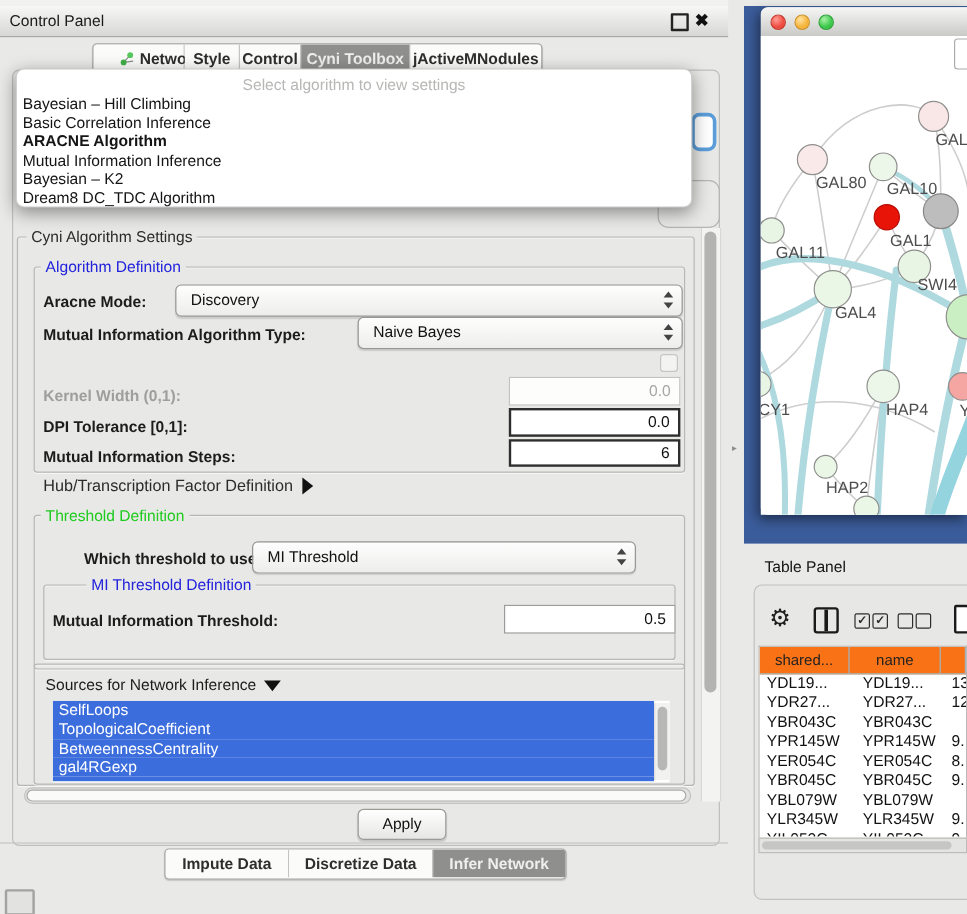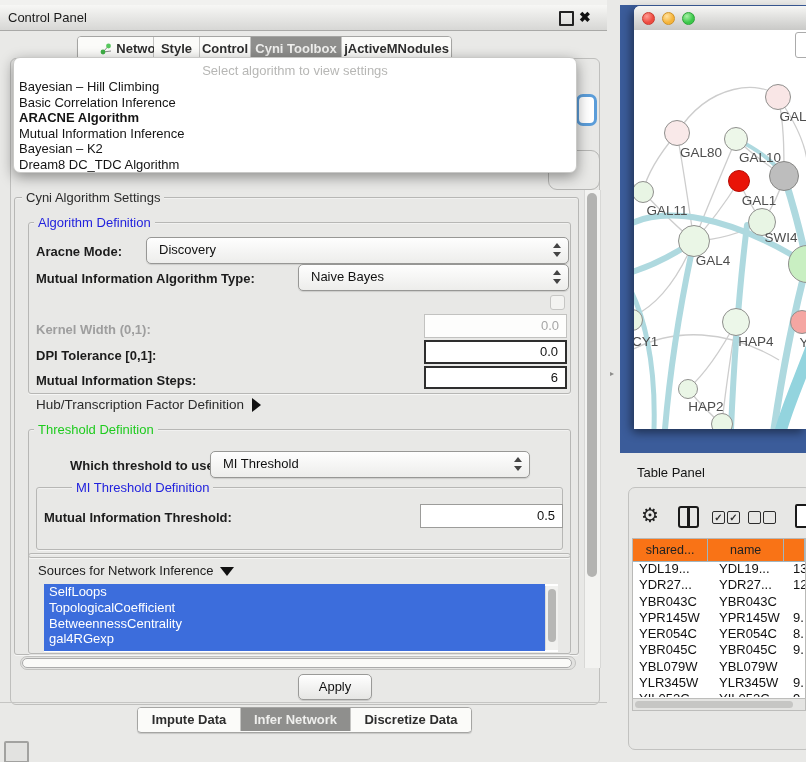--- a/index.html
+++ b/index.html
@@ -219,22 +219,22 @@
       <div id="h-thumb"></div>
     </div>
   <div class="abs" id="v-scroll">
       <div id="v-thumb"></div>
     </div>
 
   <div class="abs" id="apply-btn">Apply</div>
   <div class="abs" id="cp-divider"></div>
   <div id="bottom-tabs">
       <div class="tab" style="width: 103px;">Impute Data</div>
+      <div class="tab" style="width: 120px;">Discretize Data</div>
       <div class="tab sel" style="width: 110px;">Infer Network</div>
-      <div class="tab" style="width: 120px;">Discretize Data</div>
     </div>
   <div class="abs" id="mini-icon"></div>
 
   <div class="abs" id="algo-dropdown">
     <div id="dropdown-prompt">Select algorithm to view settings</div>
     <div id="dropdown-list">
         <div class="dd-item">Bayesian – Hill Climbing</div>
         <div class="dd-item">Basic Correlation Inference</div>
         <div class="dd-item bold">ARACNE Algorithm</div>
         <div class="dd-item">Mutual Information Inference</div>

